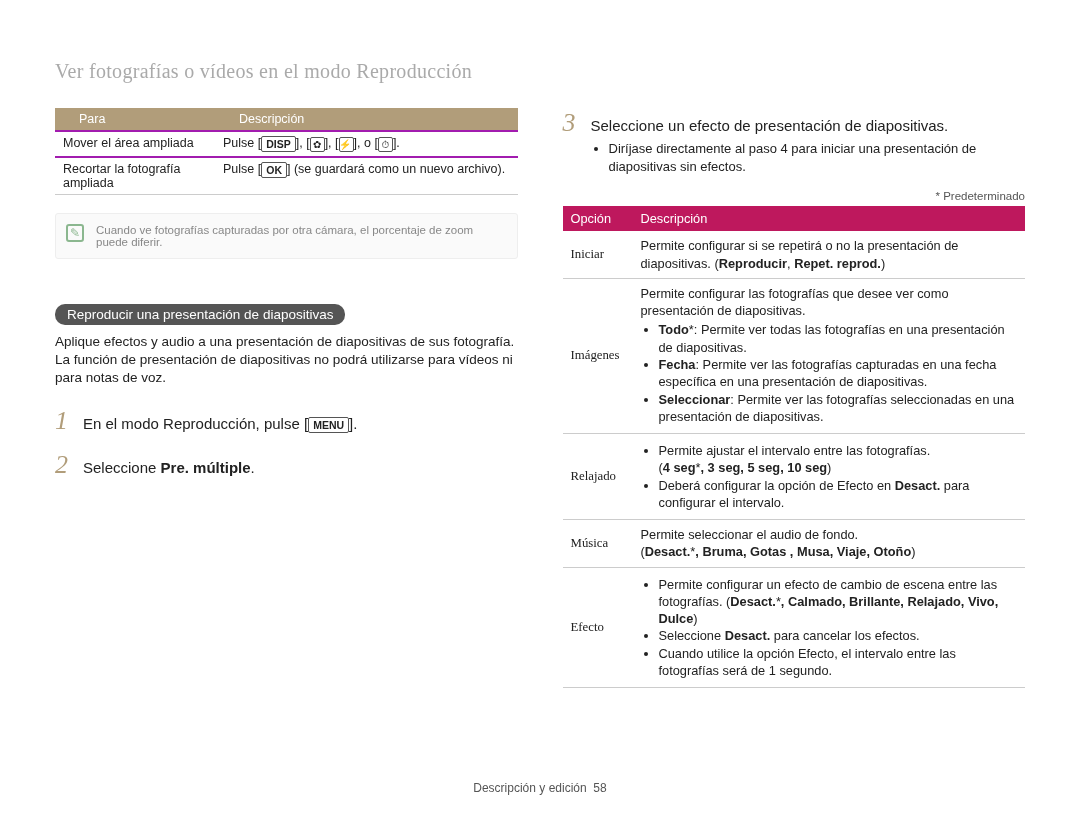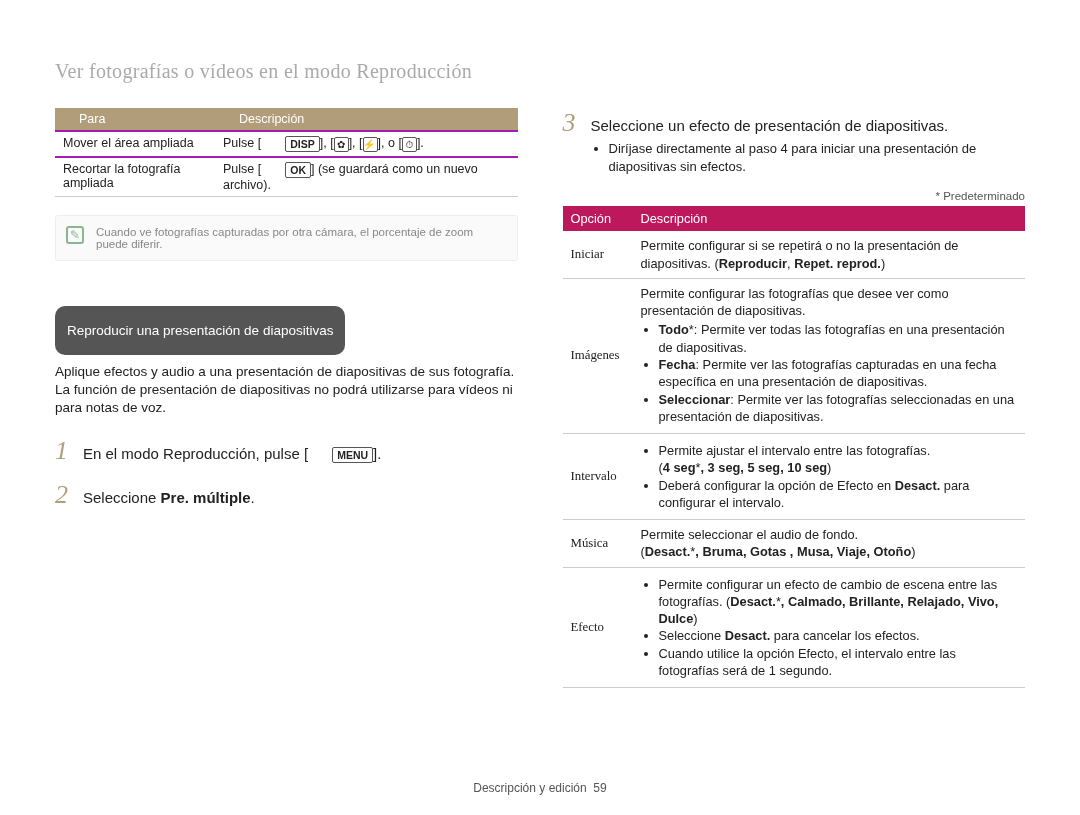--- a/index.html
+++ b/index.html
@@ -49,21 +49,20 @@
   table.small-table tr td:first-child { width: 160px; }
   .btn-key {
     display: inline-block;
     border: 1px solid #555;
     border-radius: 2px;
     padding: 0 4px;
     font-size: 10.5px;
     font-weight: bold;
     line-height: 14px;
     vertical-align: middle;
-    margin-left: 24px;
   }
   .btn-icon {
     display: inline-block;
     border: 1px solid #555;
     border-radius: 2px;
     width: 15px; height: 15px;
     line-height: 14px;
     text-align: center;
     font-size: 10px;
     vertical-align: middle;
@@ -89,21 +88,21 @@
     text-align: center;
     font-size: 12px;
     line-height: 14px;
     font-family: serif;
   }
   .section-pill {
     display: inline-block;
     background: #555;
     color: #fff;
     border-radius: 10px;
-    padding: 17px 12px;
+    padding: 3px 12px;
     font-size: 13.5px;
     margin-bottom: 8px;
   }
   .body-text { font-size: 13.5px; line-height: 1.35; margin-bottom: 18px; }
   .step {
     display: flex;
     align-items: baseline;
     gap: 10px;
     margin-bottom: 14px;
   }
@@ -238,21 +237,21 @@
         <td>
           <div>Permite configurar las fotografías que desee ver como presentación de diapositivas.</div>
           <ul>
             <li><b>Todo</b><span>*</span><span>: Permite ver todas las fotografías en una presentación de diapositivas.</span></li>
             <li><b>Fecha</b><span>: Permite ver las fotografías capturadas en una fecha específica en una presentación de diapositivas.</span></li>
             <li><b>Seleccionar</b><span>: Permite ver las fotografías seleccionadas en una presentación de diapositivas.</span></li>
           </ul>
         </td>
       </tr>
       <tr>
-        <td>Intervalo</td>
+        <td>Relajado</td>
         <td>
           <ul>
             <li>
               <span>Permite ajustar el intervalo entre las fotografías.</span><br>
               <span>(</span><b>4 seg</b><span>*</span><b>, 3 seg, 5 seg, 10 seg</b><span>)</span>
             </li>
             <li>
               <span>Deberá configurar la opción de Efecto en </span><b>Desact.</b><span> para configurar el intervalo.</span>
             </li>
           </ul>
@@ -278,14 +277,14 @@
             <li>Cuando utilice la opción Efecto, el intervalo entre las fotografías será de 1 segundo.</li>
           </ul>
         </td>
       </tr>
     </tbody>
       </table>
   </div>
 </div>
 
 <div class="footer">
-  <span>Descripción y edición</span>&nbsp;&nbsp;<span>59</span>
+  <span>Descripción y edición</span>&nbsp;&nbsp;<span>58</span>
 </div>
 
 </body></html>

